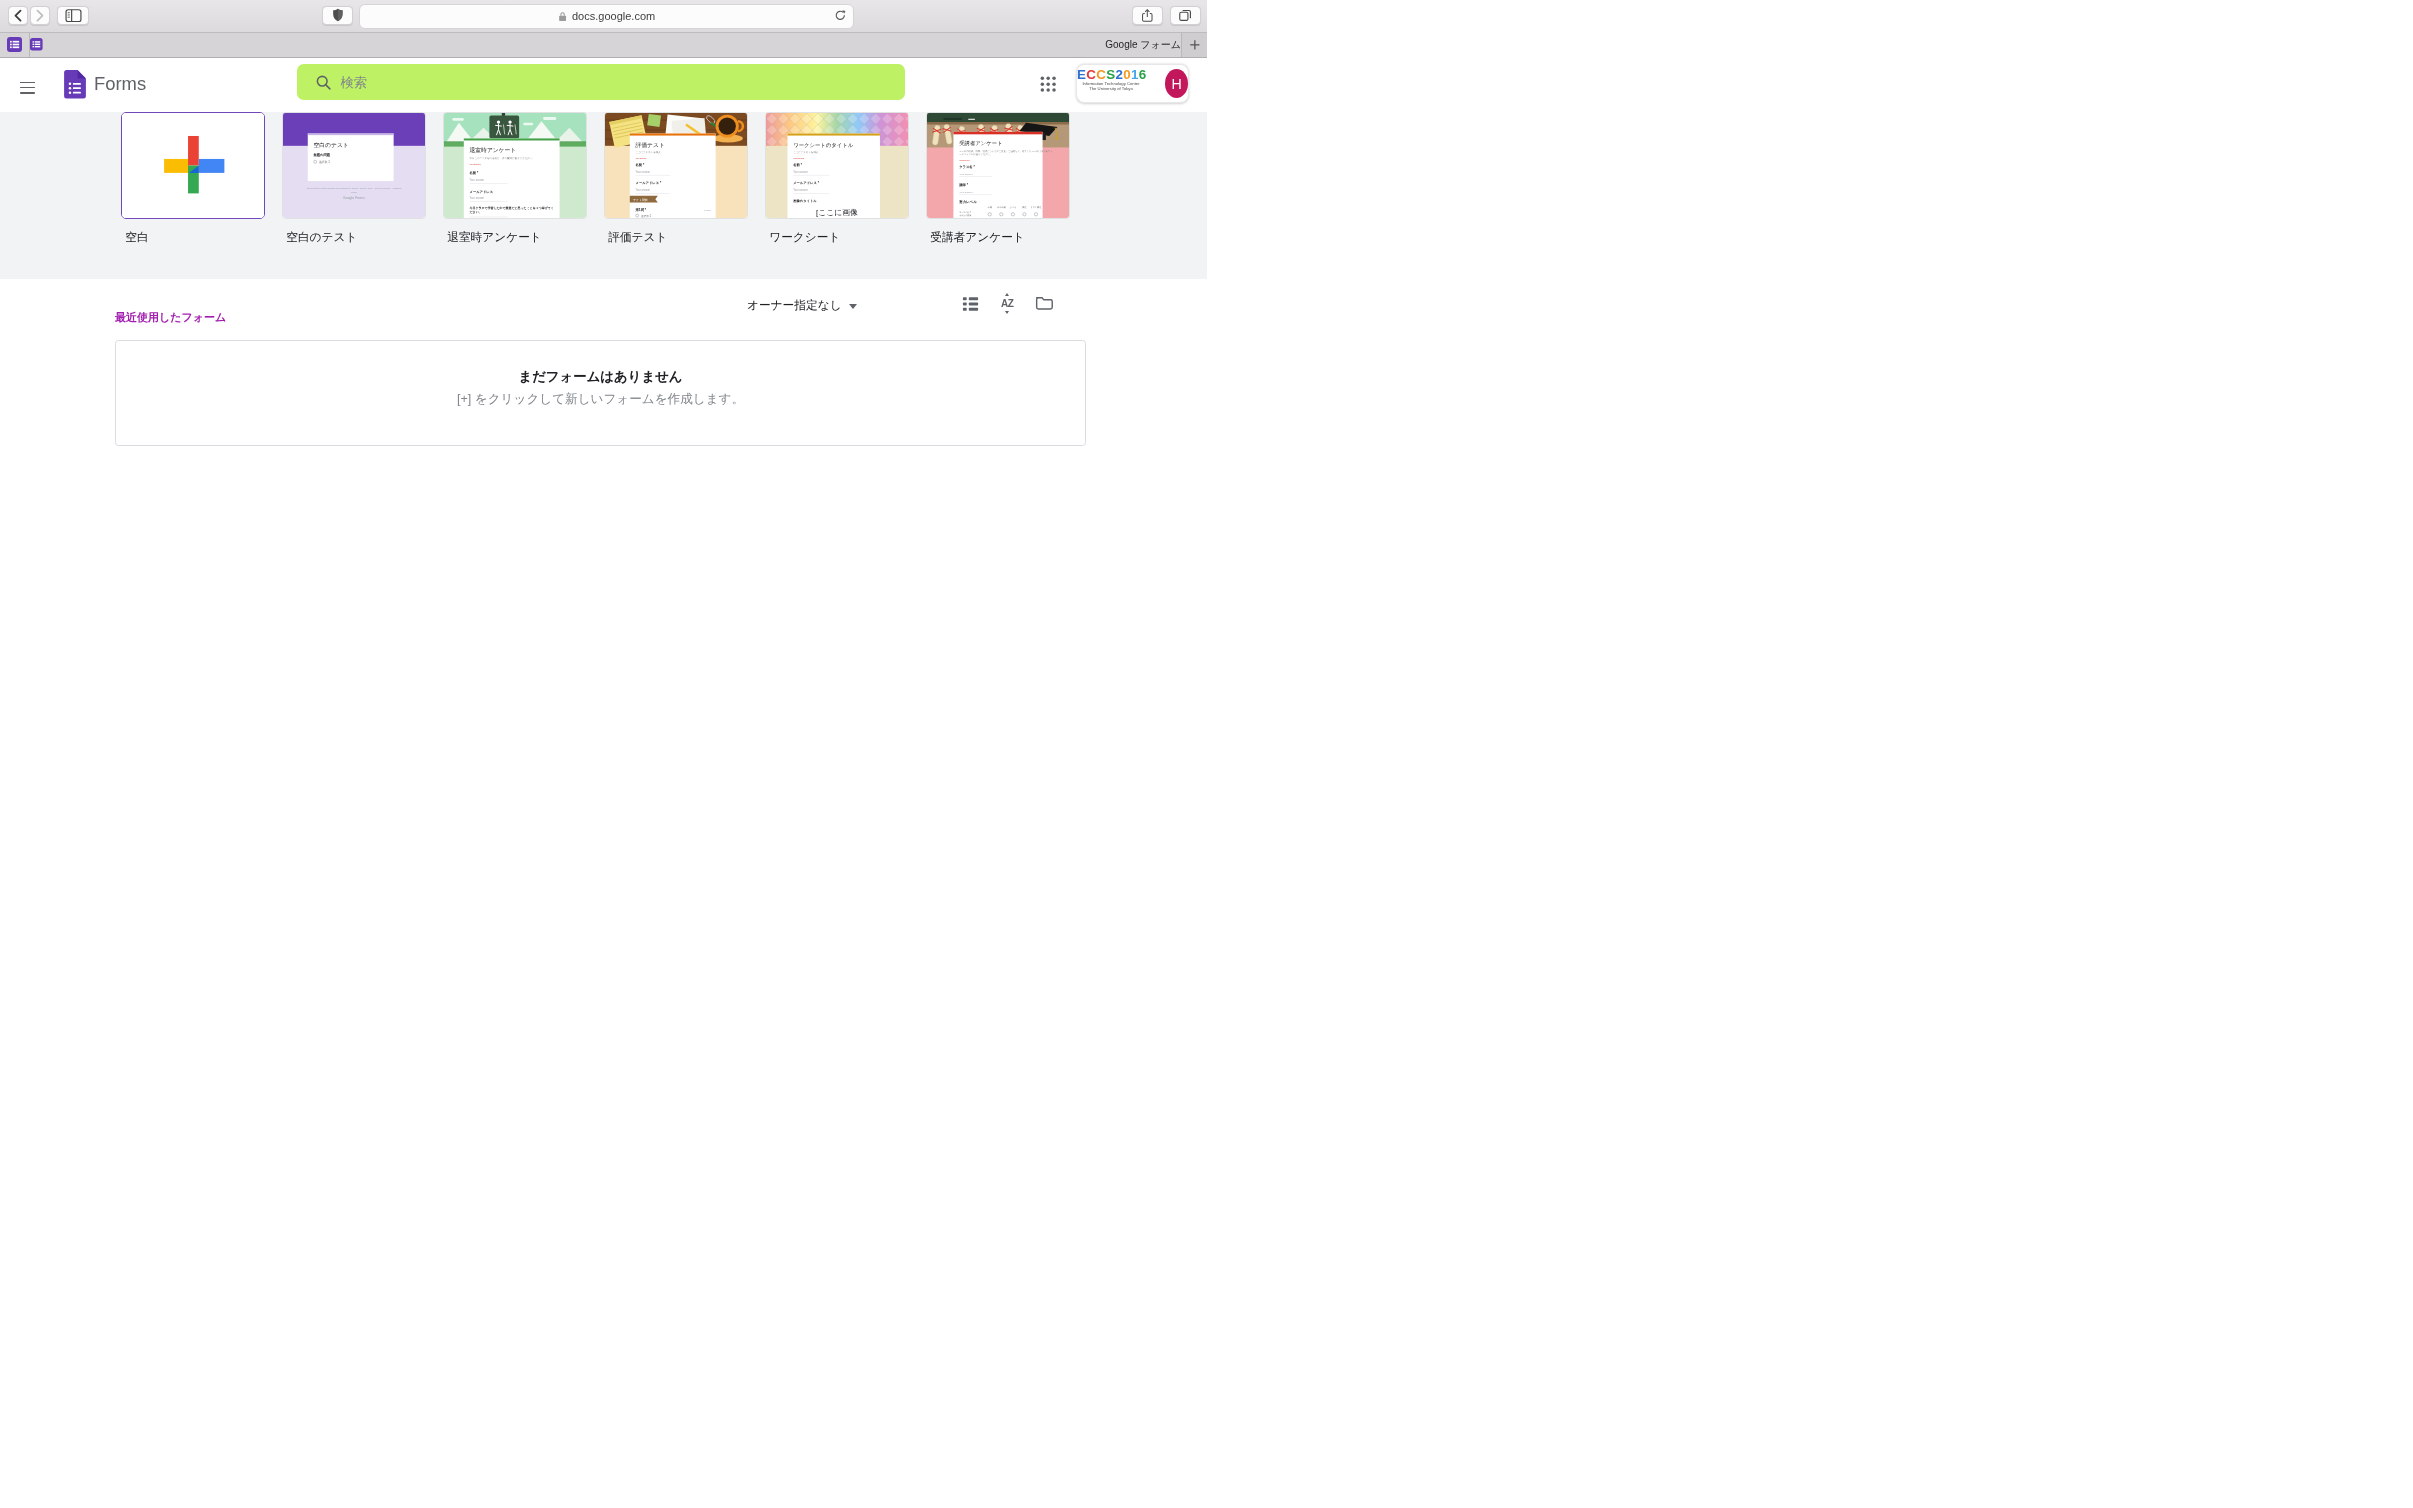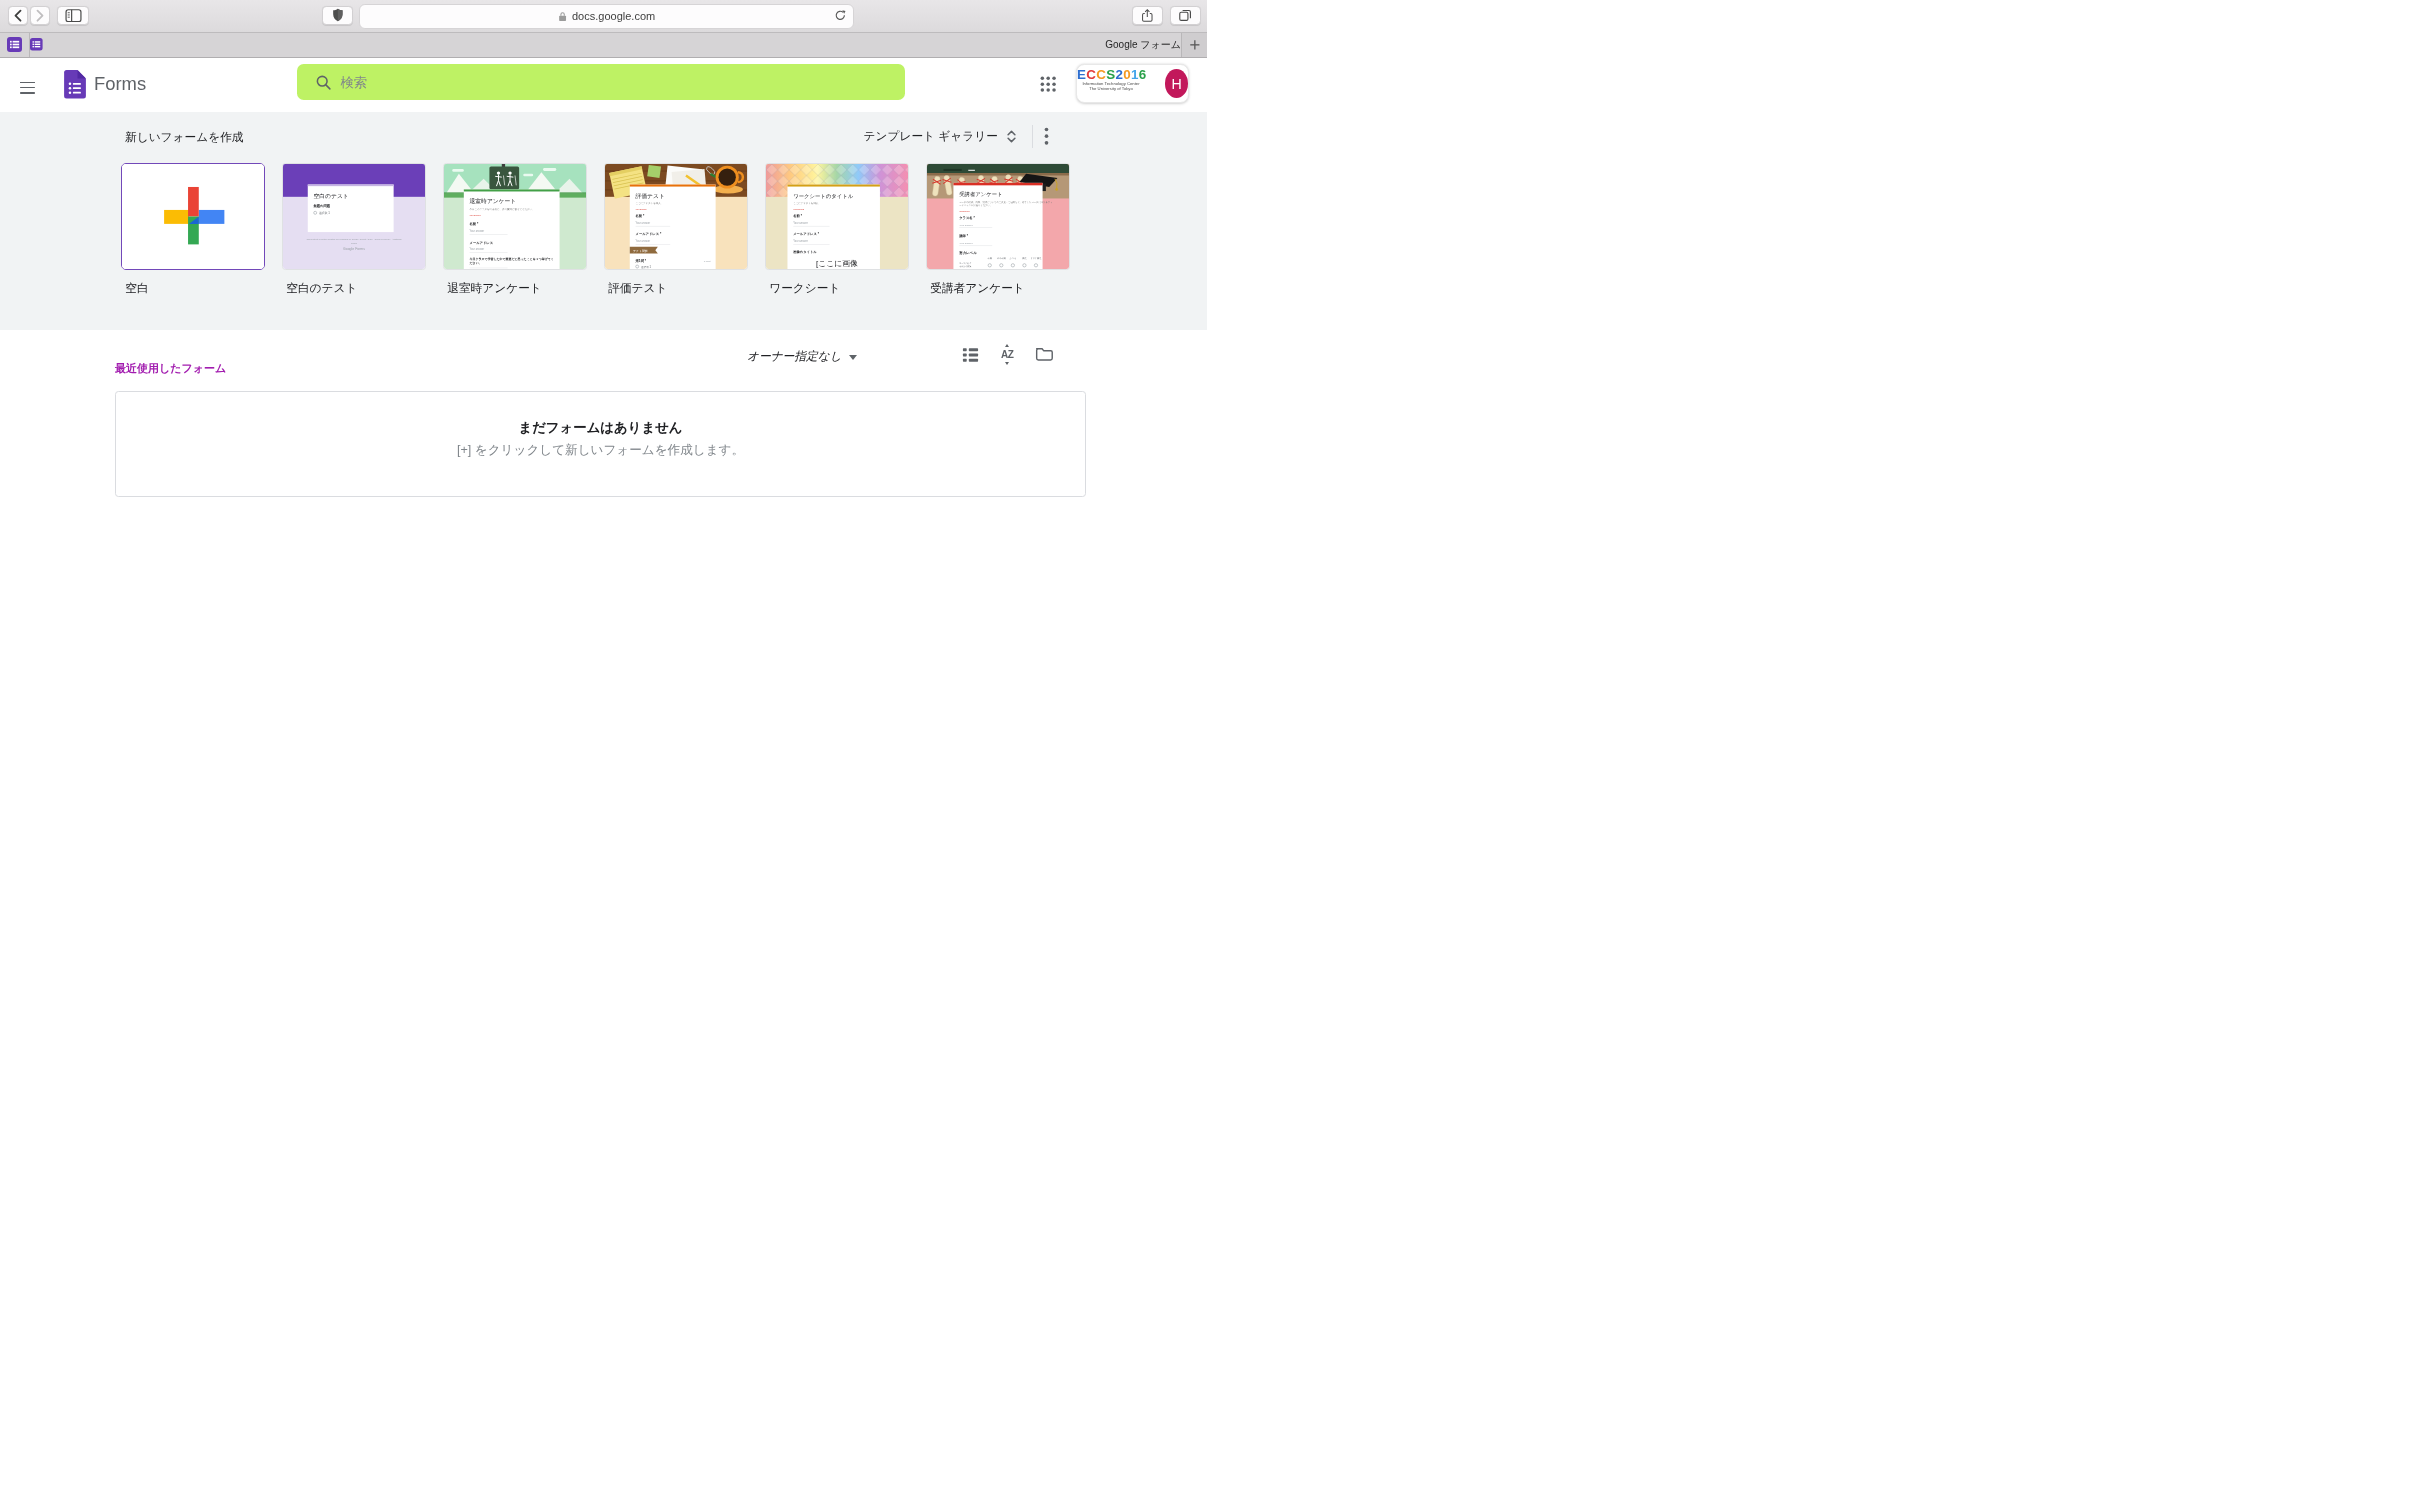--- a/index.html
+++ b/index.html
@@ -48,21 +48,21 @@
   .cards{display:flex;gap:17px;padding-left:121px;}
   .card{width:144px;height:107px;border:0.8px solid #dfe1e3;border-radius:3.4px;background:#fff;box-sizing:border-box;overflow:hidden;cursor:pointer;}
   .card svg{display:block;width:100%;height:100%;}
   .card.blank{border:1.7px solid #7248b9;border-radius:5px;}
   .cardlabels{display:flex;gap:17px;padding-left:121px;margin-top:11px;}
   .cardlabels div{width:144px;box-sizing:border-box;padding-left:4.2px;font-size:11.7px;color:#202124;}
 
   
   .recenthead{position:relative;height:28.5px;margin-top:15px;}
   .recenttitle{position:absolute;left:115px;top:16px;font-size:11px;font-weight:bold;color:#a21caf;}
-  .ownerfilter{position:absolute;left:747px;top:4.2px;display:flex;align-items:center;gap:7.5px;font-size:11.7px;color:#202124;font-style:italic;}
+  .ownerfilter{position:absolute;left:747px;top:4.2px;display:flex;align-items:center;gap:7.5px;font-size:11.7px;color:#202124;}
   .dropdown-tri{width:0;height:0;border-left:4.2px solid transparent;border-right:4.2px solid transparent;border-top:5px solid #5f6368;margin-top:1.7px;}
   .recenticons{position:absolute;left:962px;top:0;display:flex;align-items:center;gap:19px;}
   .emptybox{margin:18.4px 0 0 115px;width:971px;height:106px;border:0.8px solid #dadce0;border-radius:3.4px;box-sizing:border-box;text-align:center;padding-top:27px;}
   .emptytitle{font-size:13.4px;font-weight:bold;color:#202124;margin:0;}
   .emptysub{font-size:12.6px;color:#80868b;margin-top:5px;}
 
   .icnbtn{background:none;border:none;padding:0;display:flex;align-items:center;justify-content:center;cursor:pointer;}
   svg text{font-family:"Liberation Sans","DejaVu Sans",sans-serif;}
   .azbox{position:relative;width:18.4px;height:20px;color:#5f6368;text-align:center;}
   .azbox .azt{font-size:10px;font-weight:bold;line-height:20px;letter-spacing:-0.4px;}
@@ -217,40 +217,20 @@
         <div class="eccsorg">
           <div>Information Technology Center</div>
           <div>The University of Tokyo</div>
         </div>
       </div>
       <div class="avatar">H</div>
     </div>
   </div>
 
   <div class="tplsection">
-    <div class="tplhead">
-      <span class="tpltitle">新しいフォームを作成</span>
-      <div class="tplcontrols">
-        <span class="gallerylabel">テンプレート ギャラリー</span>
-        <button class="icnbtn">
-          <svg width="17" height="17" viewBox="0 0 20 20">
-            <path d="M6 8 L10 4 L14 8" fill="none" stroke="#5f6368" stroke-width="1.8" stroke-linecap="round" stroke-linejoin="round"></path>
-            <path d="M6 12 L10 16 L14 12" fill="none" stroke="#5f6368" stroke-width="1.8" stroke-linecap="round" stroke-linejoin="round"></path>
-          </svg>
-        </button>
-        <div class="vdivider"></div>
-        <button class="icnbtn">
-          <svg width="5" height="18.4" viewBox="0 0 6 22">
-            <circle cx="3" cy="3" r="2.2" fill="#5f6368"></circle>
-              <circle cx="3" cy="11" r="2.2" fill="#5f6368"></circle>
-              <circle cx="3" cy="19" r="2.2" fill="#5f6368"></circle>
-          </svg>
-        </button>
-      </div>
-    </div>
 
     <div class="cards">
 
       <div class="card blank">
         <svg viewBox="0 0 172 128" preserveAspectRatio="none">
           <rect width="172" height="128" fill="#ffffff"></rect>
           <rect x="51" y="56" width="30" height="17" fill="#fbbc04"></rect>
           <rect x="93" y="56" width="31" height="17" fill="#4285f4"></rect>
           <rect x="80" y="28" width="13" height="36" fill="#ea4335"></rect>
           <rect x="80" y="64" width="13" height="34" fill="#34a853"></rect>

